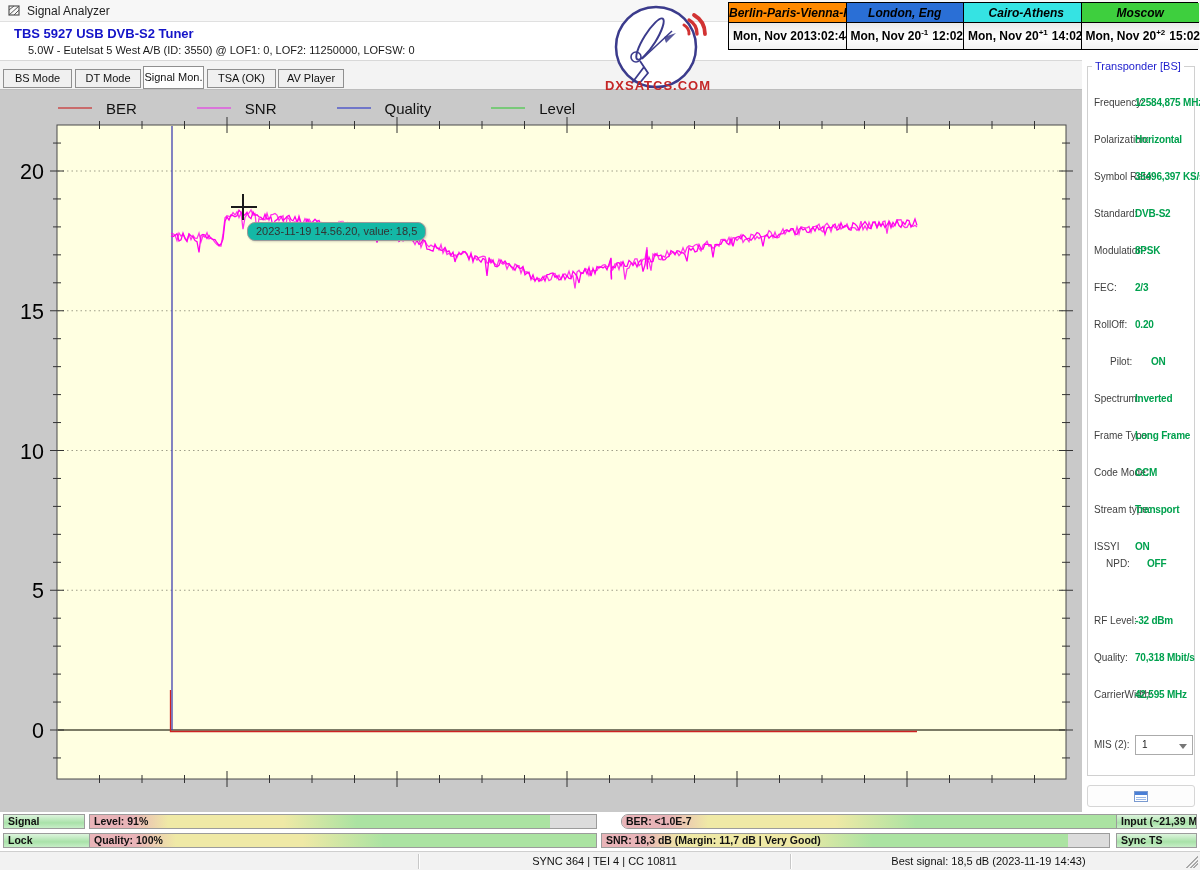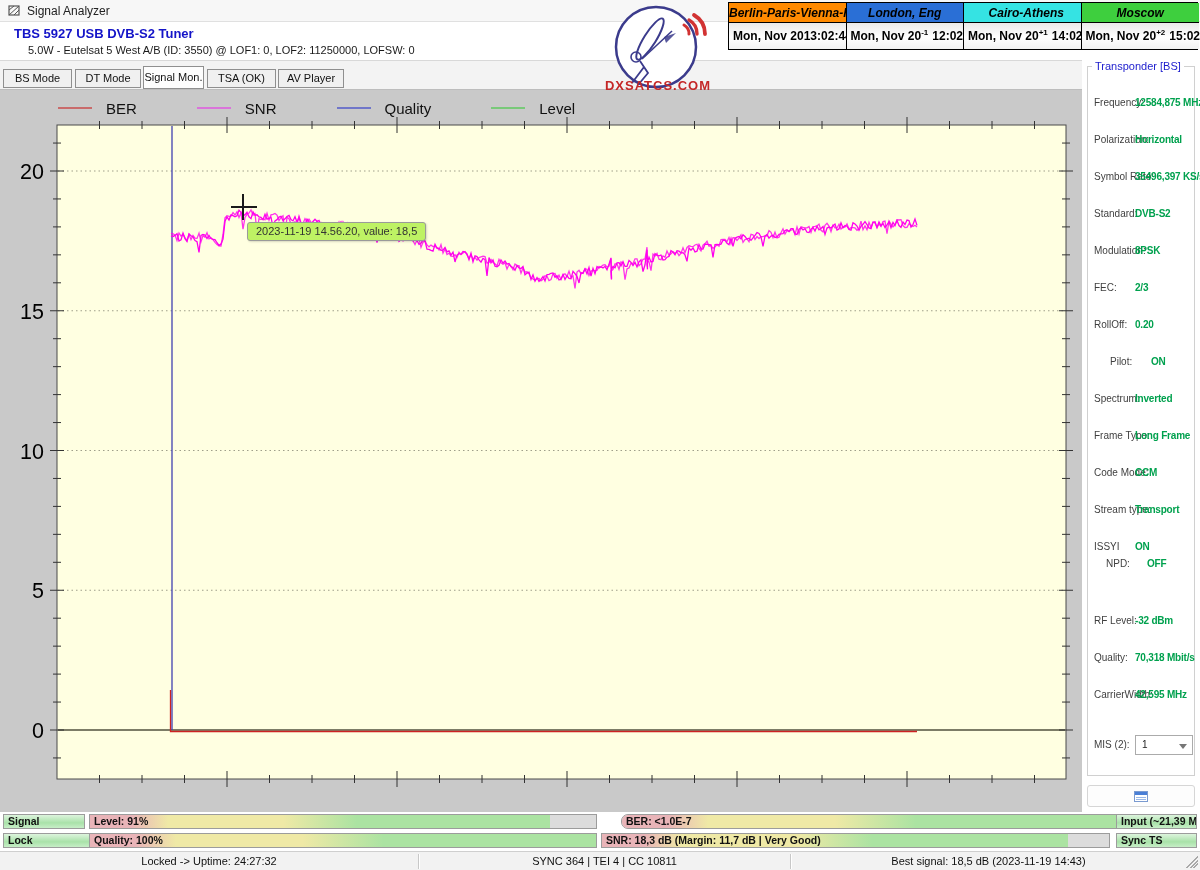--- a/index.html
+++ b/index.html
@@ -34,21 +34,21 @@
   .logo { position:absolute; left:592px; top:3px; width:132px; height:90px; z-index:7; }
   .logo-text { position:absolute; left:0; right:0; bottom:0; text-align:center; font-size:13px; font-weight:bold; letter-spacing:1px; color:#c42727; }
 
   
   .chartwidget { position:absolute; left:0; top:90px; width:1082px; height:722px; background:#c9c9c9; }
   .legend { position:absolute; left:58px; top:7px; height:22px; display:flex; align-items:center; gap:14px; }
   .legend .seg { width:34px; height:2px; }
   .legend .lbl { font-size:15px; color:#111; margin-right:46px; }
   #plot { position:absolute; left:0; top:0; }
 
-  .tooltip { position:absolute; left:247px; top:222px; background:#bef264; border:1px solid #9a9a9a; border-radius:3px; padding:2px 8px 3px 8px; font-size:11px; color:#333; z-index:5; box-shadow:1px 1px 2px rgba(0,0,0,.15); white-space:nowrap; }
+  .tooltip { position:absolute; left:247px; top:222px; background:#14b8a6; border:1px solid #9a9a9a; border-radius:8px; padding:2px 8px 3px 8px; font-size:11px; color:#333; z-index:5; box-shadow:1px 1px 2px rgba(0,0,0,.15); white-space:nowrap; }
   .crosshair-h { position:absolute; left:231px; top:206px; width:26px; height:2px; background:#1a1a1a; z-index:5; }
   .crosshair-v { position:absolute; left:242px; top:194px; width:2px; height:26px; background:#1a1a1a; z-index:5; }
 
   
   .groupbox { position:absolute; left:1087px; top:66px; width:108px; height:710px; border:1px solid #d0d0d0; background:#fff; }
   .groupbox-title { position:absolute; left:4px; top:-7px; background:#fff; padding:0 3px; font-size:11px; color:#1c1ccd; white-space:nowrap; }
   .tp-row { position:absolute; left:0; width:108px; height:14px; }
   .tp-label { position:absolute; left:6px; font-size:10px; color:#3f3f3f; white-space:nowrap; }
   .tp-value { position:absolute; left:47px; font-size:10px; font-weight:bold; color:#00a14e; white-space:nowrap; letter-spacing:-0.2px; }
   .mis-select { position:absolute; left:47px; top:-4px; width:58px; height:20px; border:1px solid #ababab; background:#fff; font-size:10px; color:#222; line-height:18px; padding-left:6px; }
@@ -379,19 +379,18 @@
   </div>
 <div class="gaugebar meter" style="left:601px;top:833px;width:509px;">
     <span class="fill" id="fill-snr" style="width: 92%;"></span>
     <span class="cap">SNR: 18,3 dB (Margin: 11,7 dB | Very Good)</span>
   </div>
 <div class="gaugebar greenbar" style="left:1116px;top:833px;width:81px;">
     <span class="cap">Sync TS</span>
   </div>
 
 <div class="statusbar">
-  <div class="sb-cell" style="left:0;width:418px;">Locked -&gt; Uptime: 24:27:32</div>
   <div class="sb-sep" style="left:418px;"></div>
   <div class="sb-cell" style="left:419px;width:371px;">SYNC 364 | TEI 4 | CC 10811</div>
   <div class="sb-sep" style="left:790px;"></div>
   <div class="sb-cell" style="left:791px;width:395px;">Best signal: 18,5 dB (2023-11-19 14:43)</div>
   <div class="grip"></div>
 </div>
 
 </body></html>

